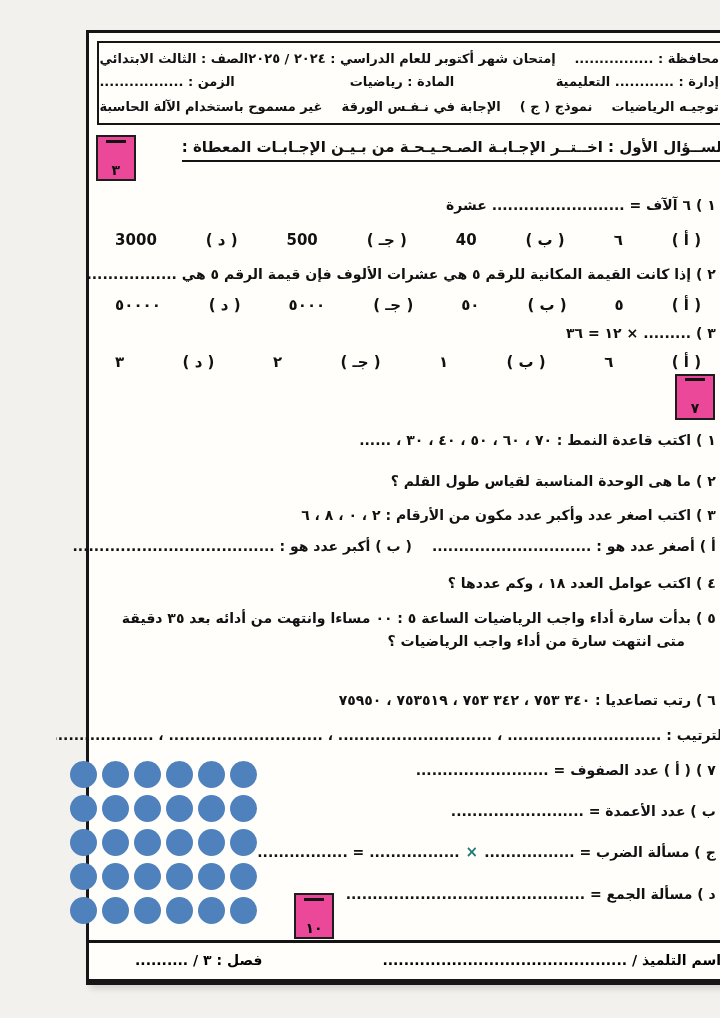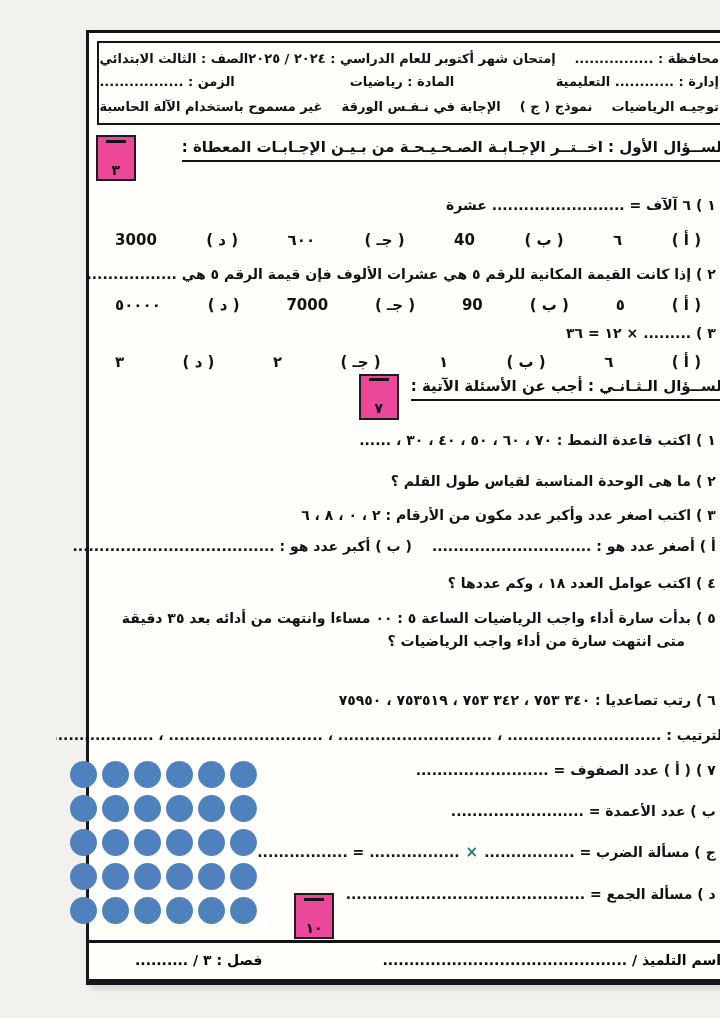--- a/index.html
+++ b/index.html
@@ -82,51 +82,50 @@
       </div>
     </div>
 
     <div class="q mt18">( ١ ) ٦ آلآف = ......................... عشرة</div>
     <div class="opts mt16">
       <span>( أ )</span>
       <span>٦</span>
       <span>( ب )</span>
       <span>40</span>
       <span>( جـ )</span>
-      <span>٦٠٠</span>
+      <span>500</span>
       <span>( د )</span>
       <span>3000</span>
     </div>
 
     <div class="q mt16">( ٢ )  إذا كانت القيمة المكانية للرقم ٥  هي عشرات الألوف  فإن قيمة الرقم ٥ هي .................</div>
     <div class="opts mt12">
       <span>( أ )</span>
       <span>٥</span>
       <span>( ب )</span>
-      <span>90</span>
+      <span>٥٠</span>
       <span>( جـ )</span>
-      <span>7000</span>
+      <span>٥٠٠٠</span>
       <span>( د )</span>
       <span>٥٠٠٠٠</span>
     </div>
 
     <div class="q mt10">( ٣ ) ......... × ١٢ = ٣٦</div>
     <div class="opts mt10">
       <span>( أ )</span>
       <span>٦</span>
       <span>( ب )</span>
       <span>١</span>
       <span>( جـ )</span>
       <span>٢</span>
       <span>( د )</span>
       <span>٣</span>
     </div>
 
     <div class="sec-row" style="margin-top:6px;">
-      <div class="sec-title">الســؤال الـثـانـي : أجب عن الأسئلة الآتية :</div>
       <div class="score-box sb2">
         <div class="score-line"></div>
         <div class="score-num">٧</div>
       </div>
     </div>
 
     <div class="q mt14">( ١ )   اكتب قاعدة النمط :  ٧٠ ، ٦٠ ، ٥٠ ، ٤٠ ، ٣٠ ، ......</div>
     <div class="q mt22">( ٢ )  ما هى الوحدة المناسبة لقياس طول القلم ؟</div>
     <div class="q mt16">( ٣ )  اكتب اصغر عدد وأكبر عدد  مكون من الأرقام :  ٢ ، ٠ ، ٨ ، ٦</div>
     <div class="ab-row mt12">

